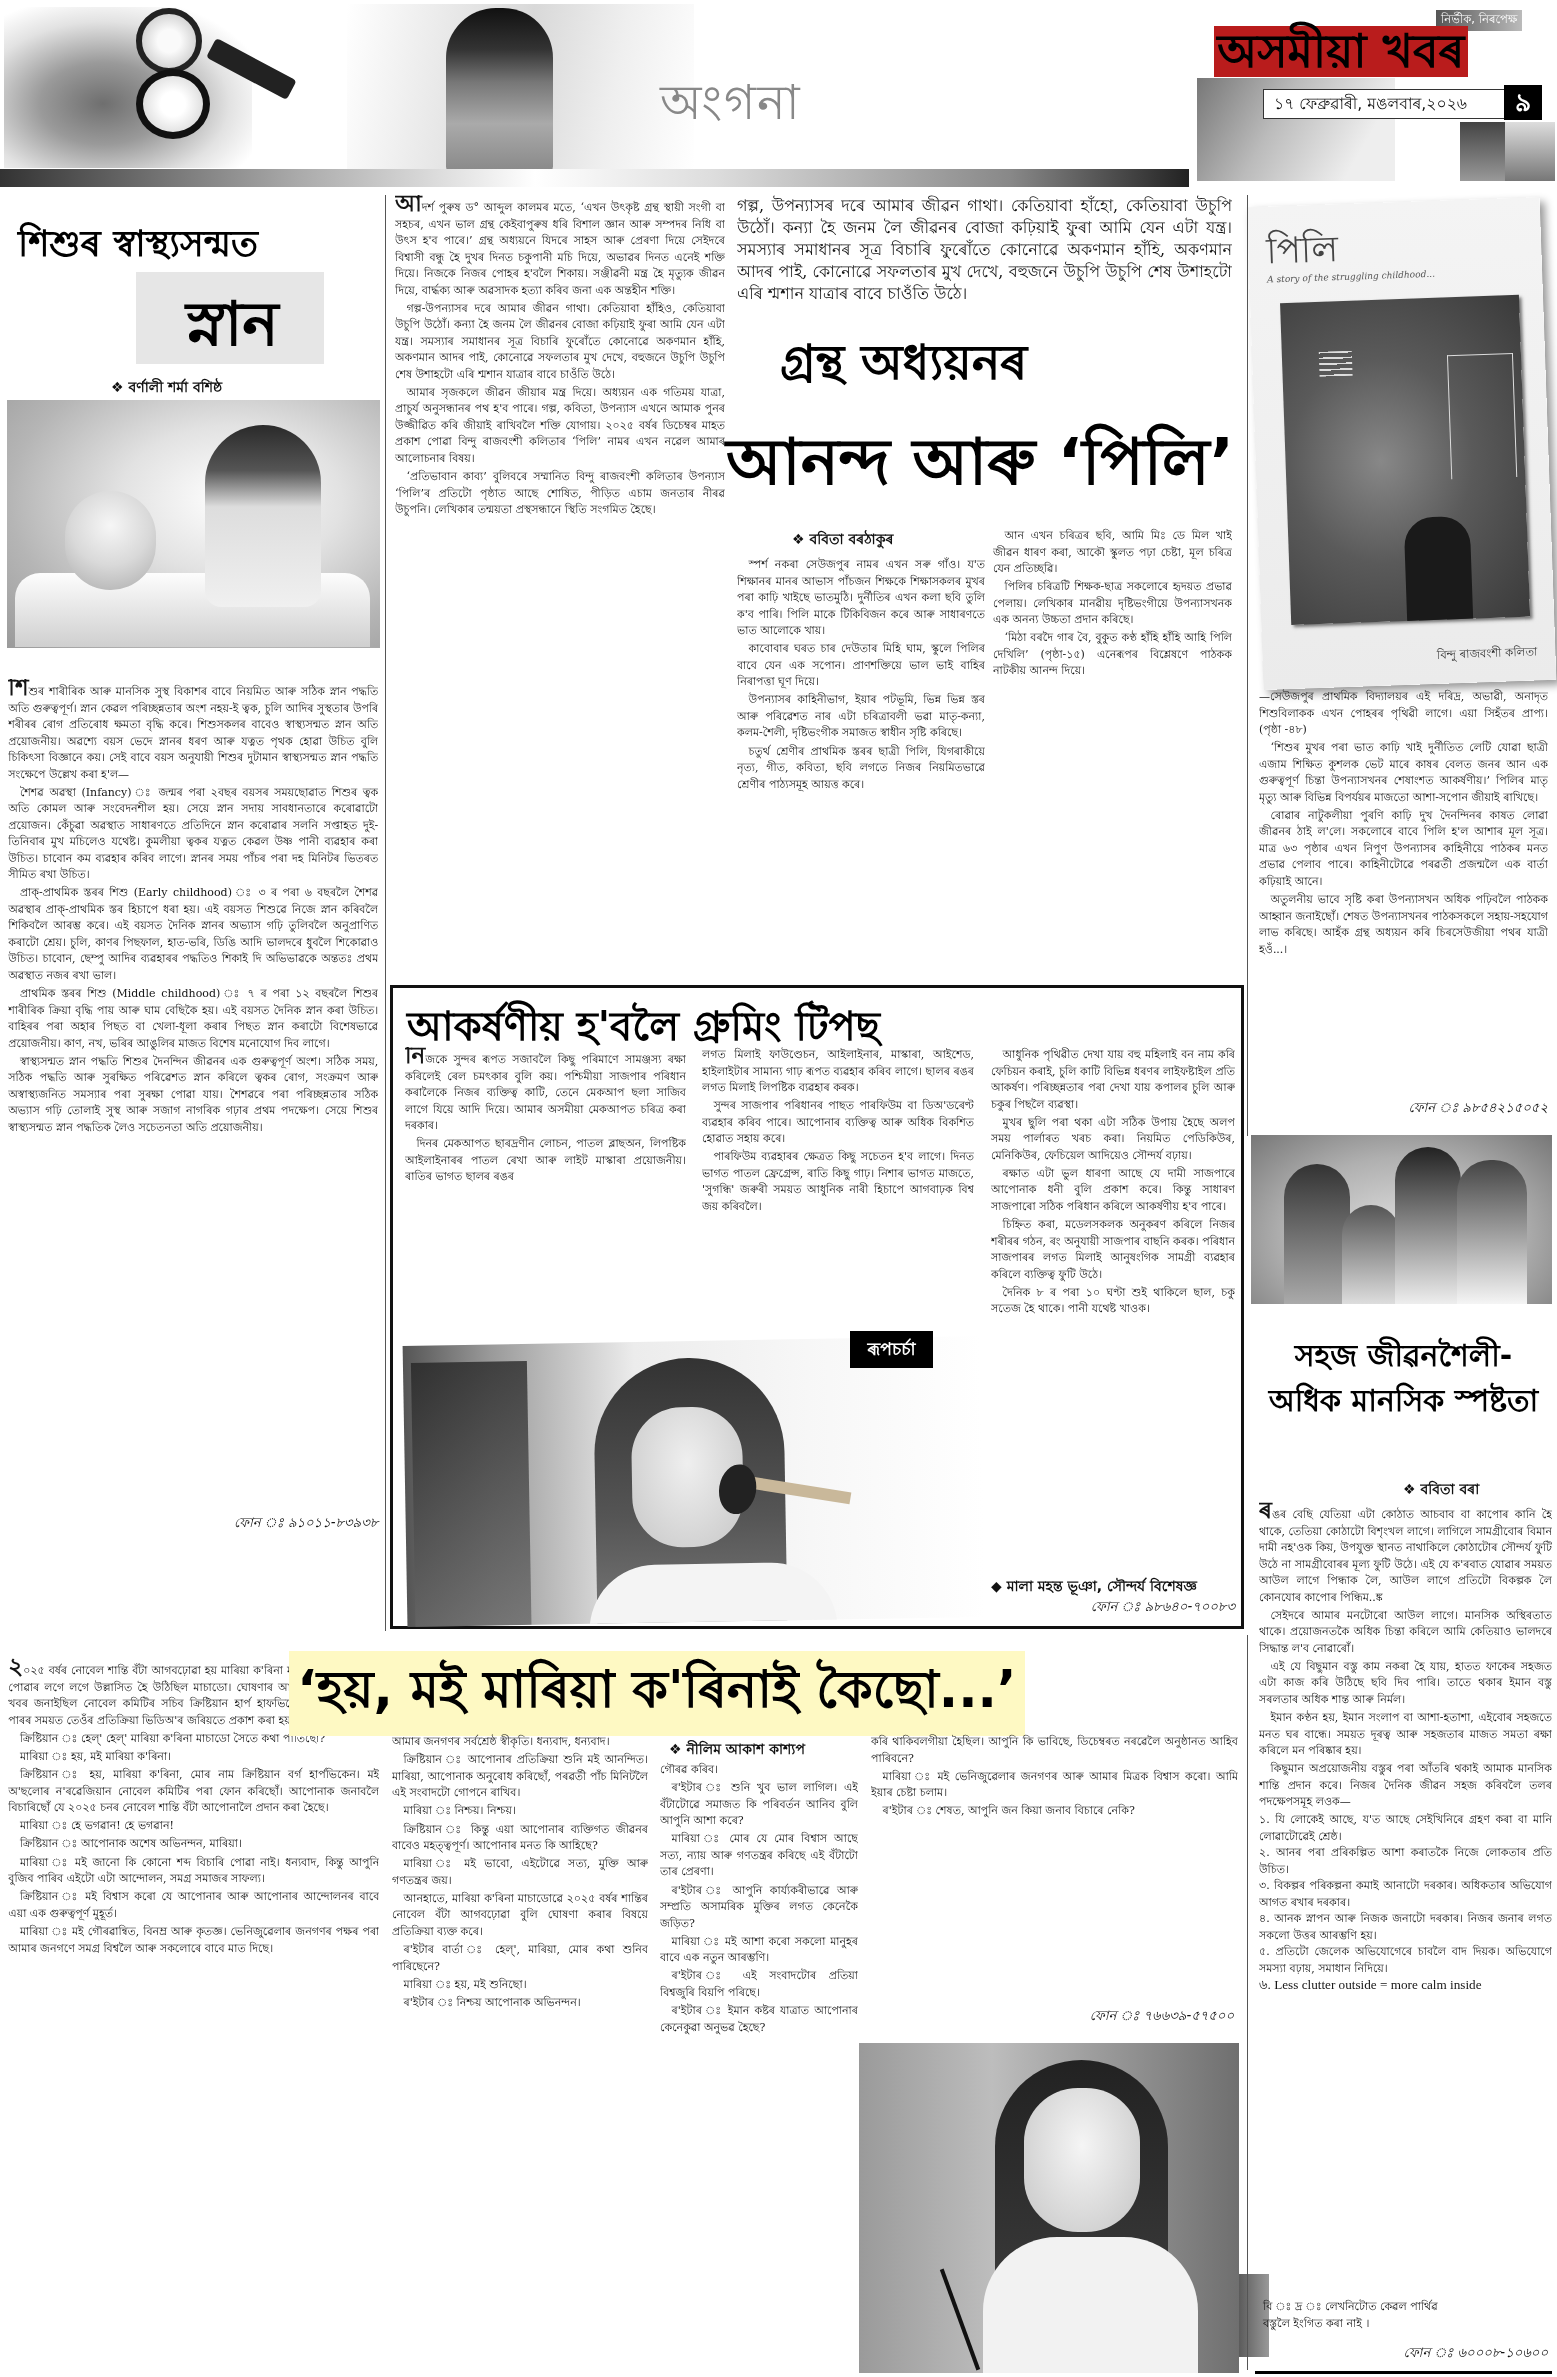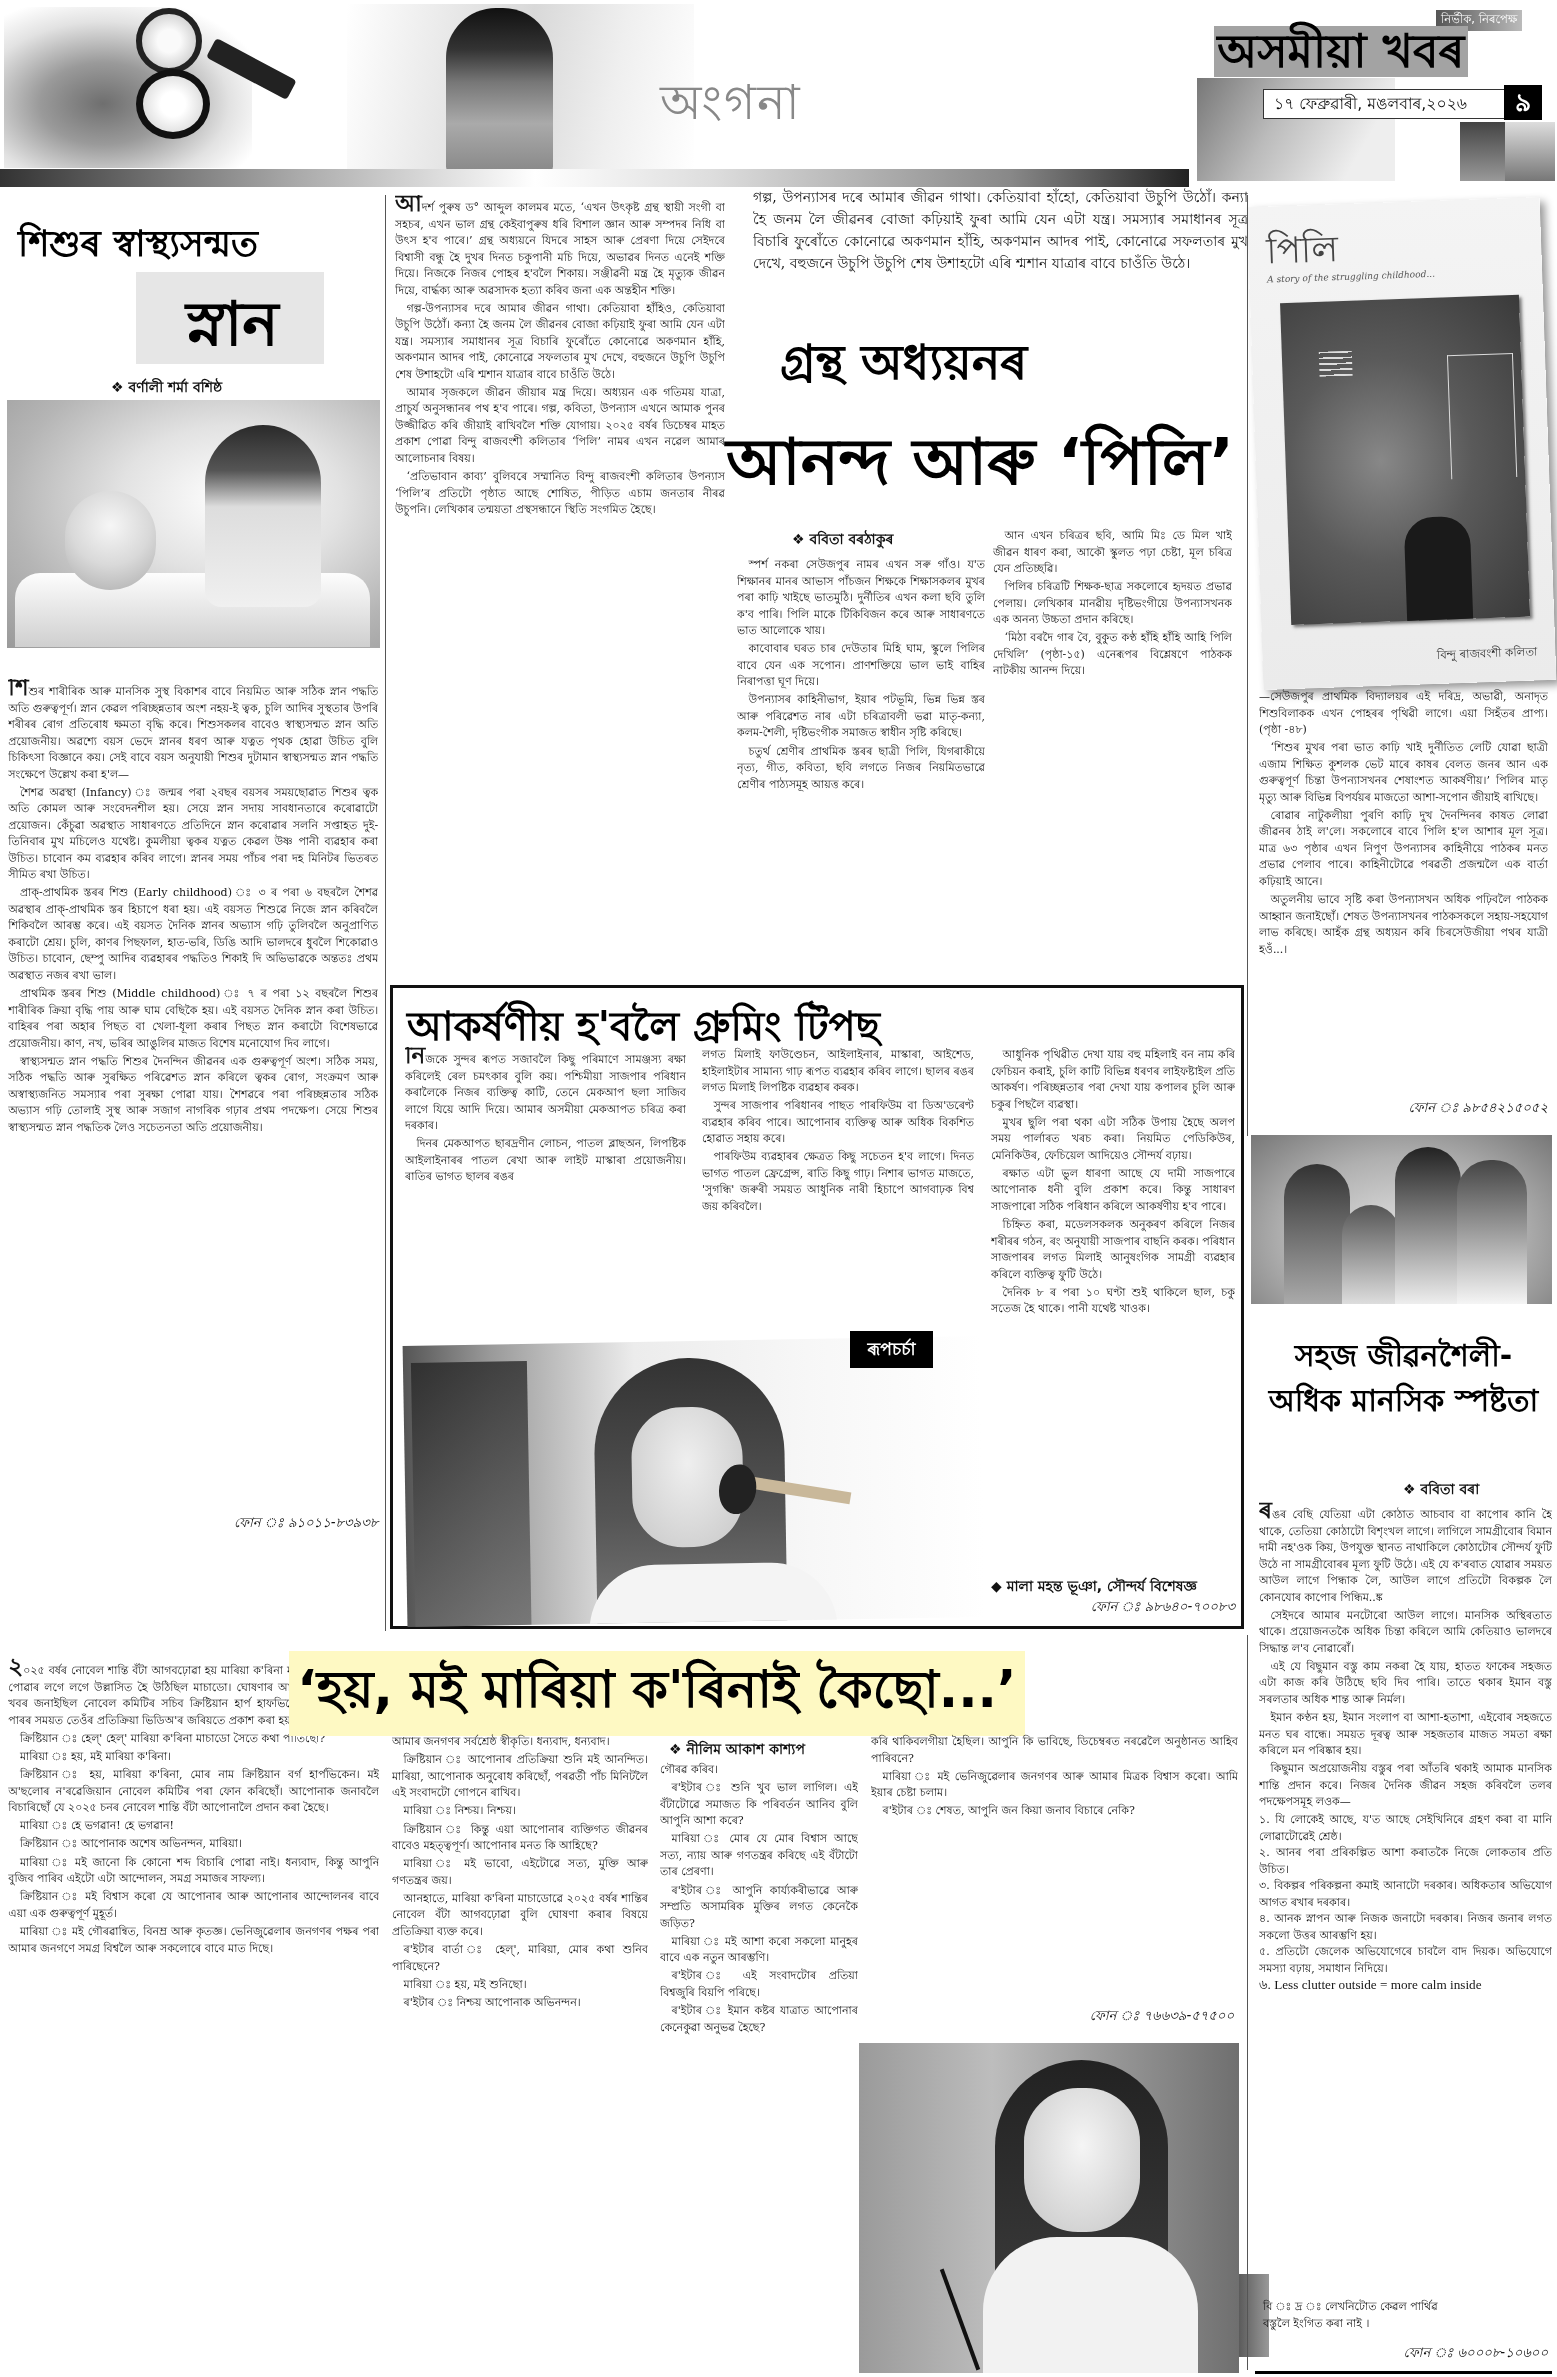--- a/index.html
+++ b/index.html
@@ -22,21 +22,21 @@
     background: linear-gradient(180deg, #111 0%, #333 25%, #777 45%, #aaa 70%, #888 100%); border-radius: 50px 50px 6.6px 6.6px; }
   .mh-brush { left: 347px; top: 4.1px; width: 347px; height: 169px;
     background: linear-gradient(100deg, #fff 0%, #ddd 30%, #c8c8c8 50%, #e8e8e8 75%, #fff 100%); opacity: .7; }
   .mh-title { left: 660px; top: 66px; font-family: Liberation Sans, sans-serif; font-size: 48px; color: #888; letter-spacing: 1.7px; }
   .mh-shadow-bar { left: 0; top: 169px; width: 1189px; height: 18px;
     background: linear-gradient(90deg, #333 0%, #aaa 25%, #fff 45%, #ddd 60%, #888 85%, #222 100%); }
   .mh-weaver { left: 1197px; top: 78px; width: 198px; height: 103px;
     background: linear-gradient(120deg, #777 0%, #bbb 40%, #eee 80%); }
   .mh-photo1 { left: 1460px; top: 122px; width: 45px; height: 59px; background: linear-gradient(180deg, #444, #999); }
   .mh-photo2 { left: 1505px; top: 122px; width: 50px; height: 59px; background: linear-gradient(180deg, #ddd, #777); }
-  .paper-name { left: 1214px; top: 26.4px; font-family: "DejaVu Sans", sans-serif; font-size: 46px; font-weight: bold; color: #000; background: #a3a3a3; padding: 0 3.3px; line-height: 51px; }
+  .paper-name { left: 1214px; top: 26.4px; font-family: "DejaVu Sans", sans-serif; font-size: 46px; font-weight: bold; color: #000; background: #b91c1c; padding: 0 3.3px; line-height: 51px; }
   .tagline { left: 1436px; top: 10px; font-family: "DejaVu Sans", sans-serif; font-size: 11.6px; color: #fff; background: linear-gradient(90deg, #555, #bbb); padding: 0.8px 5px; }
   .date-box { left: 1263px; top: 89px; width: 248px; height: 30px; border: 1.2px solid #333; background: #fff;
     font-family: "DejaVu Sans", sans-serif; font-size: 15.7px; line-height: 27px; padding-left: 10px; }
   .page-no { left: 1504px; top: 85px; width: 38px; height: 35px; background: #000; color: #fff;
     font-family: "DejaVu Sans", sans-serif; font-weight: bold; font-size: 25px; text-align: center; line-height: 35px; }
 
   
   .body-text { font-family: "DejaVu Serif", serif; font-size: 11px; line-height: 16.5px; text-align: justify; color: #151515; }
   .body-text p { margin-bottom: 1.7px; text-indent: 11.6px; }
   .dropcap { font-size: 23px; font-weight: bold; line-height: 16.5px; }
@@ -58,21 +58,21 @@
     background: linear-gradient(180deg, #2a2a2a 0%, #555 25%, #ddd 45%, #f0f0f0 100%); }
   .a1-photo .baby { position: absolute; left: 58px; top: 91px; width: 91px; height: 99px; border-radius: 45px;
     background: radial-gradient(circle at 50% 35%, #f6f6f6 0%, #d9d9d9 50%, #aaa 100%); }
   .a1-photo .tub { position: absolute; left: 8.3px; top: 173px; width: 355px; height: 74px; border-radius: 25px 25px 0 0;
     background: linear-gradient(180deg, #fdfdfd 0%, #cfcfcf 100%); }
   .a1-body { left: 8.3px; top: 679px; width: 370px; height: 854px; overflow: hidden; }
   .a1-phone { left: 8.3px; top: 1513px; width: 370px; }
 
   
   .a2-lead { left: 395px; top: 195px; width: 330px; height: 768px; overflow: hidden; }
-  .a2-top-right { left: 737px; top: 186px; width: 495px; height: 116px; overflow: hidden; font-size: 14px; line-height: 22px; margin-left: 16px; }
+  .a2-top-right { left: 737px; top: 195px; width: 495px; height: 116px; overflow: hidden; font-size: 16px; line-height: 22px; }
   .a2-title1 { left: 780px; top: 326px; font-size: 48px; }
   .a2-title2 { left: 726px; top: 413px; font-size: 64px; }
   .a2-byline { left: 792px; top: 528px; }
   .a2-col2 { left: 737px; top: 557px; width: 248px; height: 409px; overflow: hidden; }
   .a2-col3 { left: 993px; top: 528px; width: 239px; height: 438px; overflow: hidden; }
   .a2-col4 { left: 1259px; top: 689px; width: 289px; height: 380px; overflow: hidden; }
   .a2-phone { left: 1259px; top: 1098px; width: 289px; }
   .book { left: 1255px; top: 202px; width: 293px; height: 483px; transform: rotate(-2deg);
     background: linear-gradient(180deg, #f4f4f4 0%, #ebebeb 100%); box-shadow: 5px 5px 8.3px #999; }
   .book-title { position: absolute; left: 18px; top: 16.5px; font-family: "DejaVu Sans", sans-serif; font-size: 36px; color: #444; }

